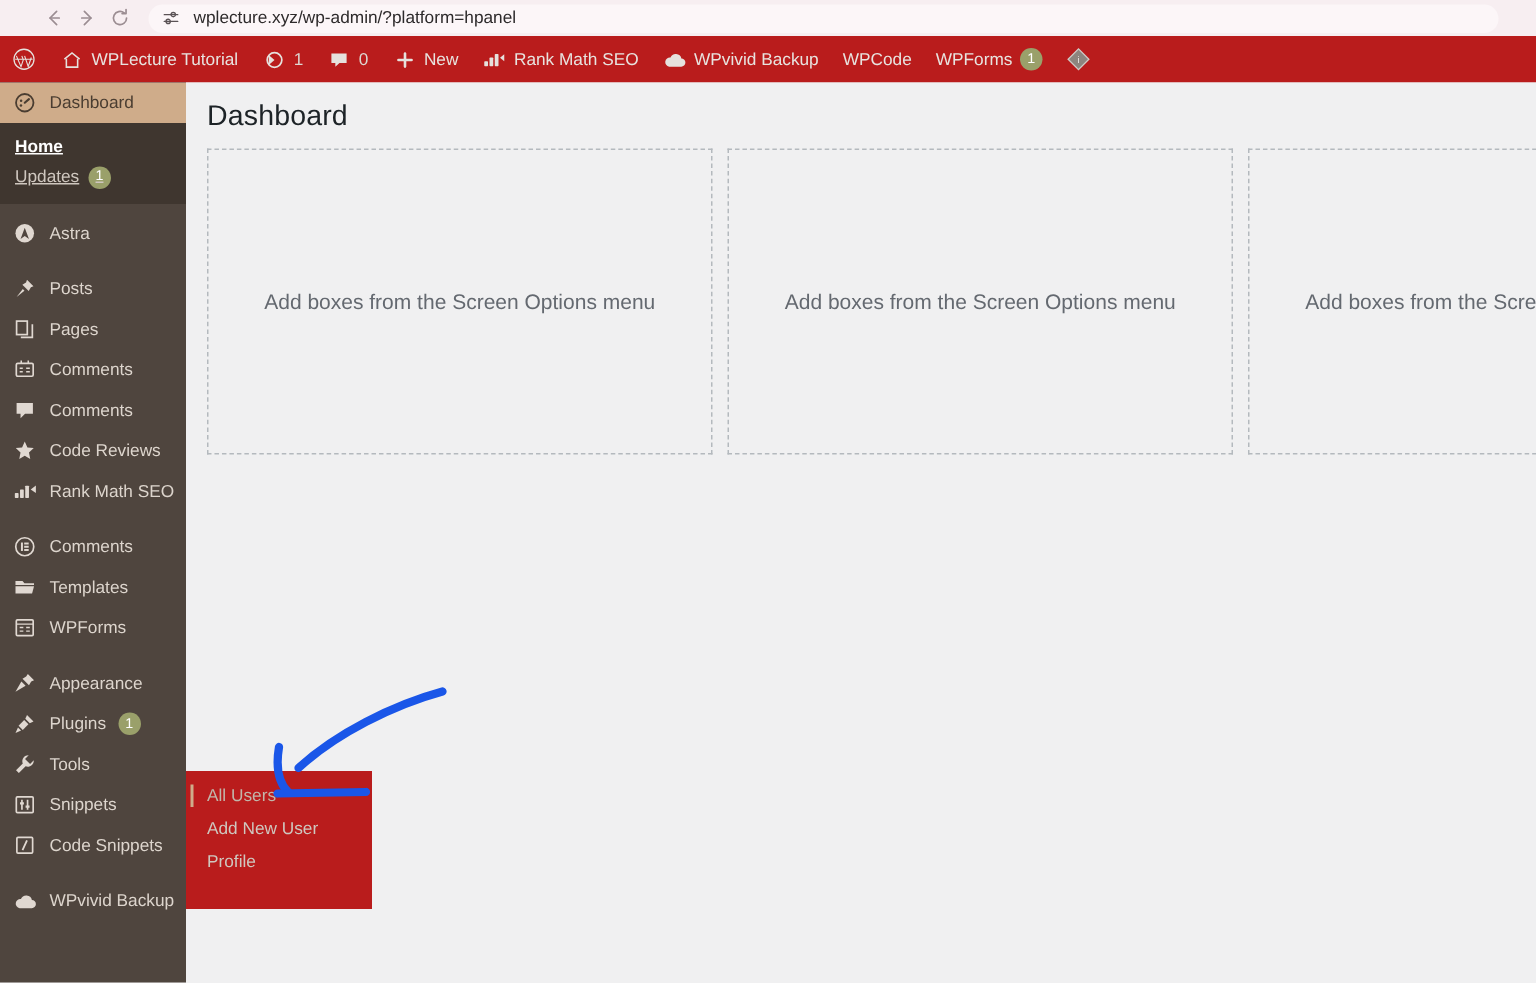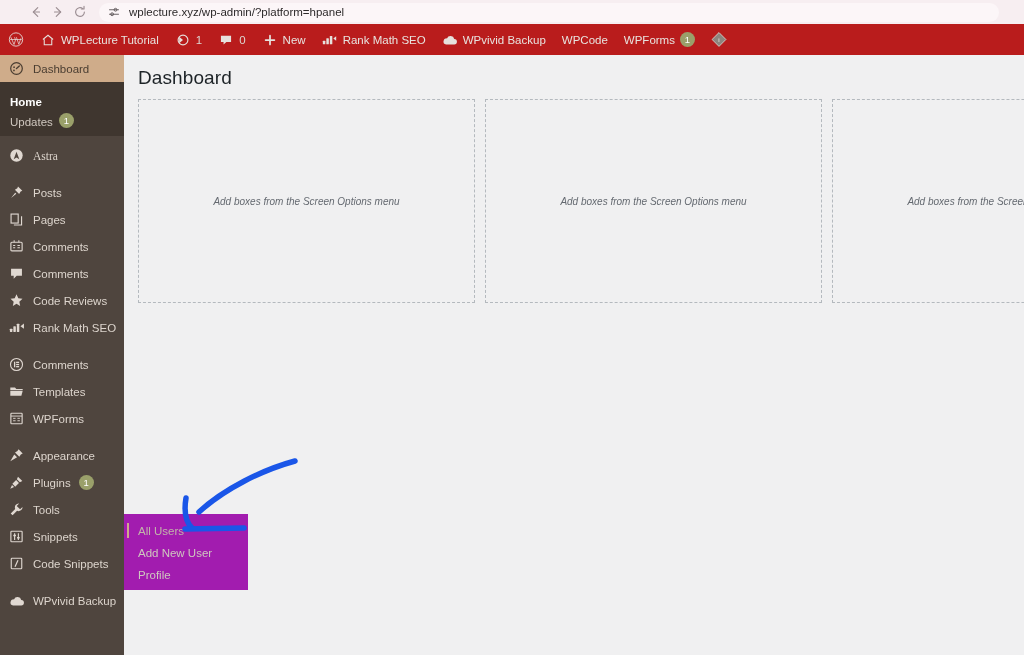--- a/index.html
+++ b/index.html
@@ -115,32 +115,32 @@
     font-size: 9.5px; line-height: 1;
   }
   .menu-sep { height: 10px; }
 
   
   .submenu-open {
     background: #3f362f;
     padding: 6px 0 8px 0;
   }
   .submenu-open .sub-item {
-    display: flex; align-items: flex-end; gap: 6px;
+    display: flex; align-items: center; gap: 6px;
     height: 20px; padding-left: 10px;
-    color: #cfc7bf; font-size: 11.5px;
+    color: #cfc7bf; font-size: 11.5px; text-decoration: underline;
   }
   .submenu-open .sub-item.active { color: #fff; font-weight: bold; }
 
   
   .flyout {
     position: absolute;
     left: 124px; top: 514px;
-    width: 124px; height: 76px;
-    background: #a21caf;
+    width: 124px; height: 92px;
+    background: #b91c1c;
     padding-top: 6px;
     z-index: 40;
     text-align: center;
   }
   .flyout .fly-item {
     display: flex; align-items: center;
     height: 22px; padding-left: 14px;
     color: #cfc7bf; font-size: 11.5px;
   }
   .flyout .fly-item.first { color: #c2b6aa; }
@@ -163,23 +163,22 @@
     letter-spacing: .1px;
   }
   .dropzones {
     position: absolute; top: 44px; left: 14px;
     display: flex; gap: 10px;
   }
   .dropzone {
     width: 337px; height: 204px;
     border: 1px dashed #b4b9be;
     display: flex; align-items: center; justify-content: center;
-    color: #646970; font-size: 10px;
+    color: #646970; font-size: 14px;
     white-space: nowrap;
-    font-style: italic;
   }
 
   
   .annotation {
     position: absolute; top: 0; left: 0;
     width: 1024px; height: 655px;
     pointer-events: none; z-index: 60;
   }
 </style>
 </head>
@@ -322,21 +321,21 @@
   <div class="submenu-open">
     <div class="sub-item active">
       <span>Home</span>
     </div>
     <div class="sub-item">
       <span>Updates</span>
       <span class="menu-badge">1</span>
     </div>
   </div>
 
-  <div class="menu-item" style="margin-top:6px;font-family:Liberation Serif, serif;">
+  <div class="menu-item" style="margin-top:6px;">
     <span class="mi-ico">
       <svg width="15" height="15" viewBox="0 0 16 16">
           <circle cx="8" cy="8" r="6.6" fill="#e0d8d1"></circle>
           <path d="M8 4 L11 12 L8 10 L5 12 Z" fill="#4f453e"></path>
         </svg>
     </span>
     <span>Astra</span>
   </div>
 
   <div class="menu-sep"></div>

